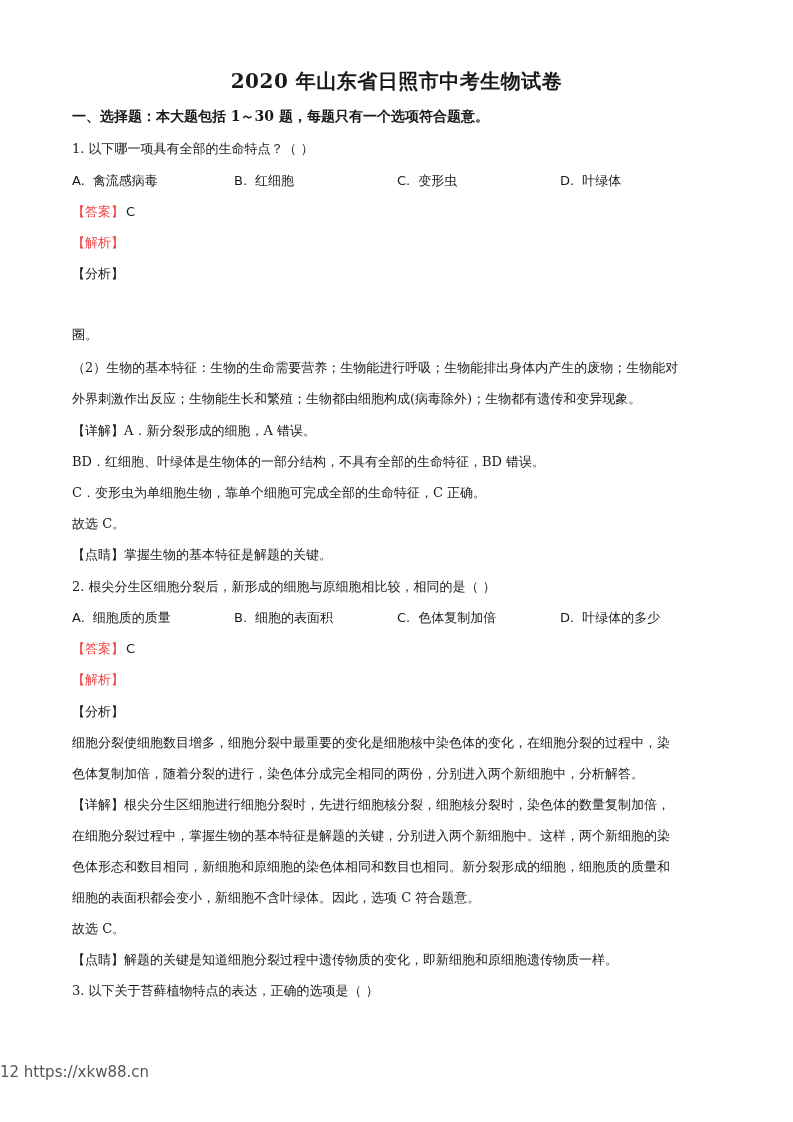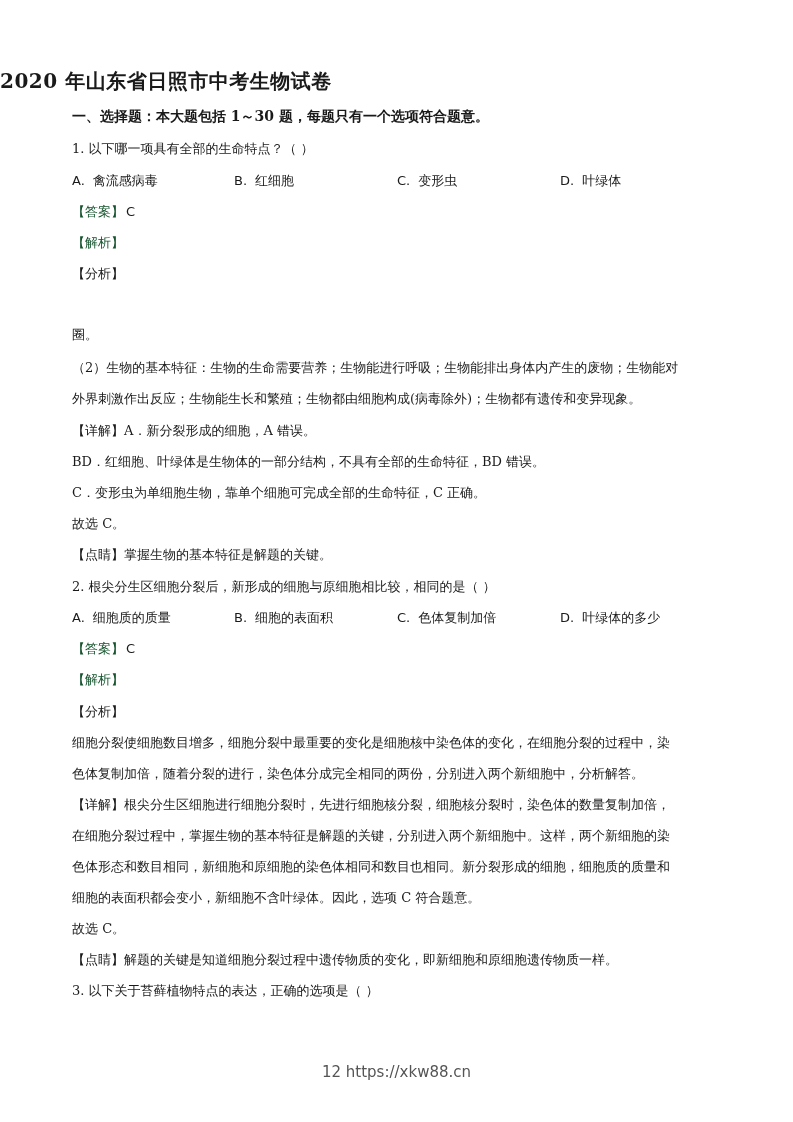--- a/index.html
+++ b/index.html
@@ -1,28 +1,28 @@
 <!DOCTYPE html>
 <html><head>
 <meta charset="utf-8">
 <style>
   html, body { margin:0; padding:0; background:#ffffff; }
   body { width:793px; height:1122px; position:relative; overflow:hidden;
          font-family:"DejaVu Serif", "Liberation Serif", serif; color:#1a1a1a; }
   .page { position:absolute; left:0; top:0; width:793px; height:1122px; }
-  .title { position:absolute; left:0; width:793px; top:68px; text-align:left;
+  .title { position:absolute; left:0; width:793px; top:68px; text-align:center;
            font-weight:bold; font-size:20px; letter-spacing:0.5px; }
   .section { position:absolute; left:72px; top:108px; font-weight:bold; font-size:14px; }
   .line { position:absolute; left:72px; font-size:13px; white-space:nowrap; line-height:18px; }
   .opts { position:absolute; left:72px; font-size:13px; width:660px; height:18px; }
   .opt { position:absolute; top:0; white-space:nowrap; }
   .opt .k { font-family:"DejaVu Sans", "Liberation Sans", sans-serif; margin-right:8px; }
-  .blue { color:#14532d; }
+  .blue { color:#ef4444; }
   .ans-val { font-family:"DejaVu Sans", "Liberation Sans", sans-serif; margin-left:2px; }
-  .footer { position:absolute; left:0; width:793px; top:1063px; text-align:center;
+  .footer { position:absolute; left:0; width:793px; top:1063px; 
             font-family:"DejaVu Sans", "Liberation Sans", sans-serif; font-size:15px; color:#555; }
 </style>
 </head>
 <body>
 
 <div class="page">
   <div class="title">2020 年山东省日照市中考生物试卷</div>
   <div class="section">一、选择题：本大题包括 1～30 题，每题只有一个选项符合题意。</div>
 
   <div class="line" style="top:140px">1.  以下哪一项具有全部的生命特点？（        ）</div>

